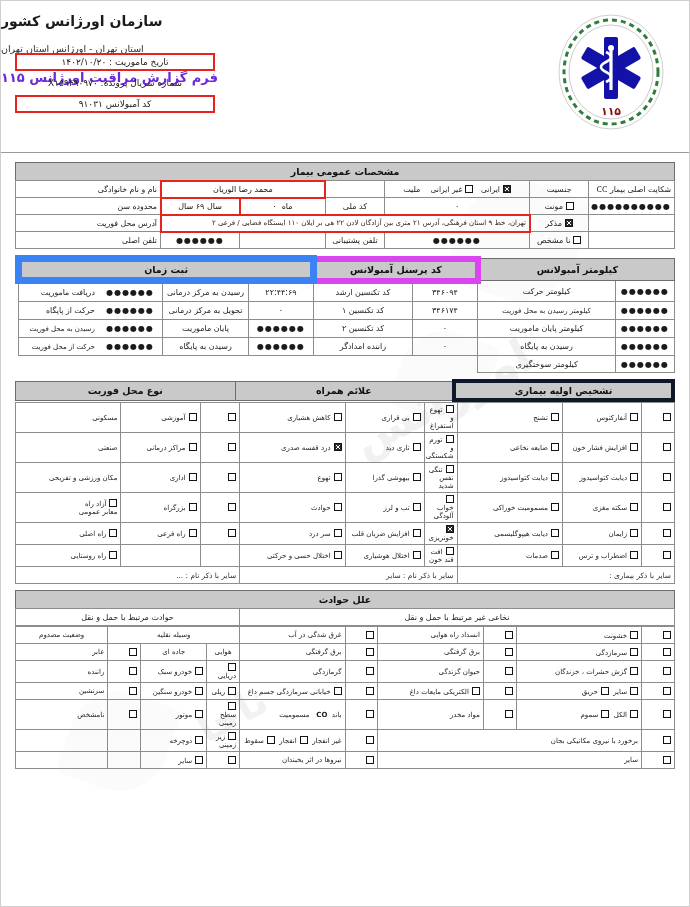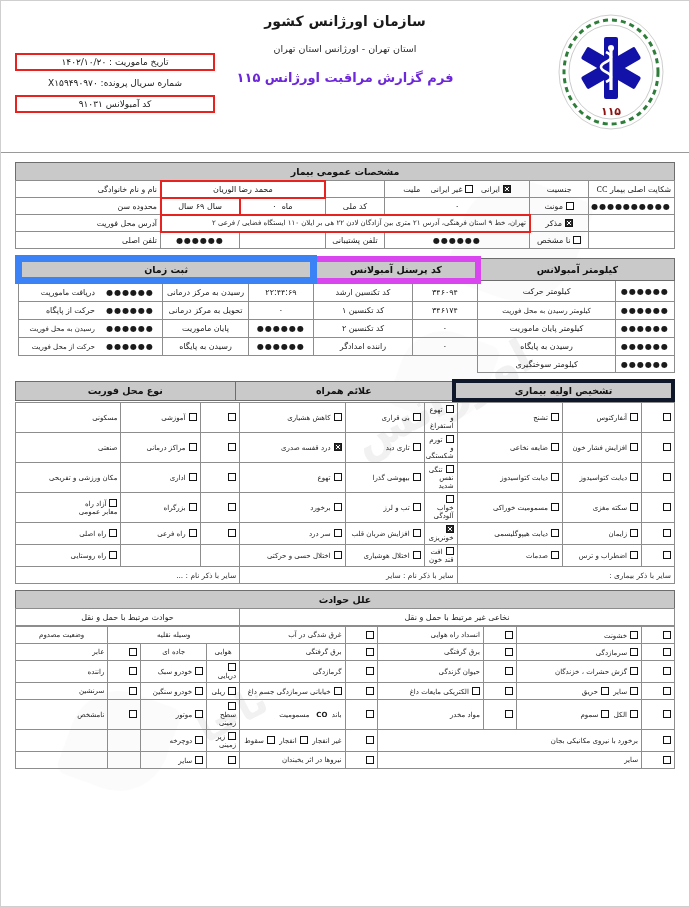--- a/index.html
+++ b/index.html
@@ -55,21 +55,21 @@
   }
   .logo-wrap {
     position: absolute;
     top: 10px; right: 22px;
     width: 112px; height: 122px;
   }
   .header-center {
     position: absolute;
     top: 12px;
     right: 0; left: 0;
-    text-align: center;
+    text-align: left;
   }
   .org-title {
     font-size: 14px;
     font-weight: bold;
     color: #1a1a1a;
     letter-spacing: .5px;
     margin-bottom: 14px;
   }
   .org-sub {
     font-size: 9.5px;
@@ -468,21 +468,21 @@
         <td class="tiny"><span>مکان ورزشی و تفریحی</span></td>
       </tr>
 
       <tr>
         <td class="cellcb"><span class="cb"></span></td>
         <td class="tiny"><span class="cb"></span><span>سکته مغزی</span></td>
         <td class="tiny"><span class="cb"></span><span>مسمومیت خوراکی</span></td>
 
         <td class="cellcb tiny"><span class="cb"></span><span>خواب آلودگی</span></td>
         <td class="tiny"><span class="cb"></span><span>تب و لرز</span></td>
-        <td class="tiny"><span class="cb"></span><span>برخورد</span></td>
+        <td class="tiny"><span class="cb"></span><span>حوادث</span></td>
 
         <td class="cellcb tiny"><span class="cb"></span></td>
         <td class="tiny"><span class="cb"></span><span>بزرگراه</span></td>
         <td class="tiny"><span class="cb"></span><span>آزاد راه</span><br><span>معابر عمومی</span></td>
       </tr>
 
       <tr>
         <td class="cellcb"><span class="cb"></span></td>
         <td class="tiny"><span class="cb"></span><span>زایمان</span></td>
         <td class="tiny"><span class="cb"></span><span>دیابت هیپوگلیسمی</span></td>

